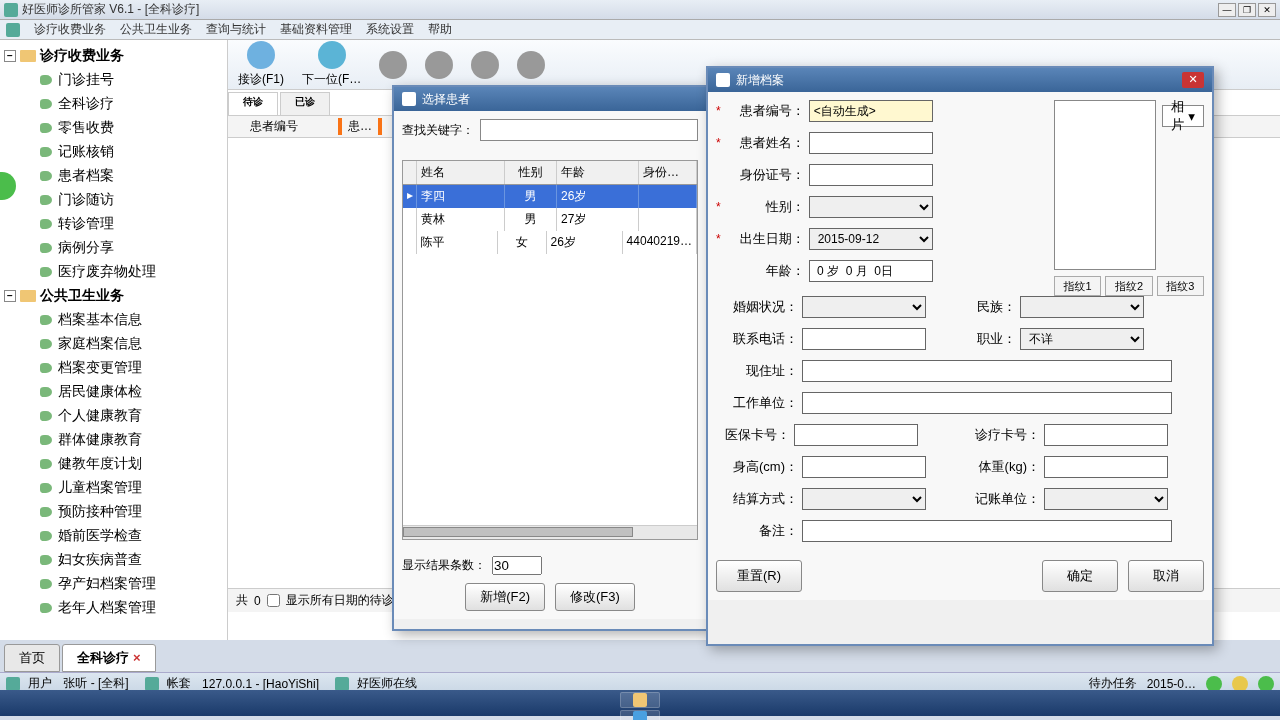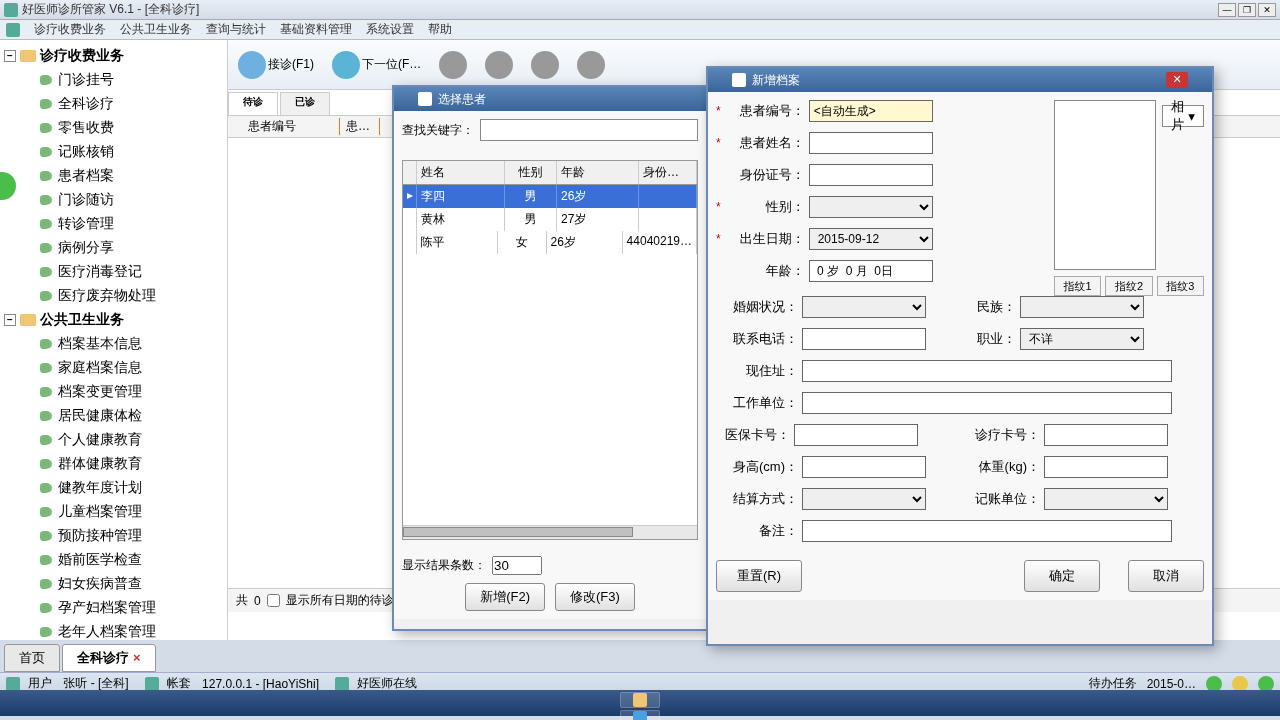--- a/index.html
+++ b/index.html
@@ -20,30 +20,30 @@
 .sidebar { width: 228px; background: #fff; border-right: 1px solid #ccc; overflow-y: auto; padding-top: 4px; }
 .tree-group { display: flex; align-items: center; padding: 3px 4px; font-weight: bold; font-size: 14px; }
 .tree-group .expand { width: 12px; height: 12px; border: 1px solid #888; font-size: 10px; line-height: 10px; text-align: center; margin-right: 4px; cursor: pointer; }
 .tree-group .folder { width: 16px; height: 12px; background: #f0c674; margin-right: 4px; border-radius: 1px; }
 .tree-item { display: flex; align-items: center; padding: 3px 4px 3px 40px; font-size: 14px; cursor: pointer; }
 .tree-item .leaf { width: 12px; height: 10px; background: #7ab87a; border-radius: 40% 60% 60% 40%; margin-right: 6px; }
 
 .content { flex: 1; position: relative; background: #fff; }
 
 .toolbar { height: 50px; display: flex; align-items: center; gap: 18px; padding: 0 10px; border-bottom: 1px solid #ccc; background: linear-gradient(#fafcfe,#e8eef5); }
-.tb-btn { display: flex; flex-direction: row; align-items: center; cursor: pointer; font-size: 12px; gap: 2px; }
+.tb-btn { display: flex; flex-direction: column; align-items: center; cursor: pointer; font-size: 12px; gap: 2px; }
 .tb-icon { width: 28px; height: 28px; border-radius: 50%; }
 .c1 { background: #6eb1e0; } .c2 { background: #5bb4d6; } .c3 { background: #999; }
 
 .sub-tabs { display: flex; height: 24px; border-bottom: 1px solid #ccc; margin-top: 2px; }
 .sub-tab { padding: 2px 14px; border: 1px solid #ccc; border-bottom: none; margin-right: 2px; background: #f0f0f0; cursor: pointer; font-size: 10px; font-weight: bold; }
 .sub-tab.active { background: #fff; }
 
 .grid-head { display: flex; background: #f4f4f4; border-bottom: 1px solid #ccc; height: 22px; align-items: center; }
-.grid-head div { border-right: 1px solid #f97316; padding: 0 6px; font-size: 12px; }
+.grid-head div { border-right: 4px solid #f97316; padding: 0 6px; font-size: 12px; }
 
 .bottom-status { position: absolute; bottom: 28px; left: 0; right: 0; display: flex; align-items: center; gap: 6px; padding: 2px 8px; background: #f4f4f4; border-top: 1px solid #ccc; height: 24px; }
 .bottom-status input[type=checkbox]{ vertical-align: middle; }
 
 .tabs-strip { position: absolute; bottom: 48px; left: 4px; display: flex; gap: 0; }
 .page-tab { padding: 4px 14px; border: 1px solid #999; background: #e8e8e8; font-size: 13px; border-radius: 3px 3px 0 0; margin-right: 2px; cursor: pointer; }
 .page-tab.active { background: #fff; font-weight: bold; }
 .page-tab .close-x { margin-left: 4px; color: #c33; cursor: pointer; }
 
 .status-bar { position: absolute; bottom: 26px; left: 0; right: 0; height: 22px; background: linear-gradient(#dce6f0,#c8d6e4); display: flex; align-items: center; padding: 0 6px; gap: 16px; font-size: 12px; border-top:1px solid #aac; }
@@ -52,21 +52,21 @@
 .status-right{margin-left:auto;display:flex;align-items:center;gap:10px;}
 
 .taskbar { position: absolute; bottom: 4px; left: 0; right: 0; height: 26px; background: linear-gradient(#3a5a8a,#1a3a6a); display: flex; align-items: center; padding: 0 4px; gap: 2px; flex-direction: column; }
 .start-orb { width: 30px; height: 22px; border-radius: 50%; background: radial-gradient(#6ec1f0,#1a6ab0); cursor: pointer; }
 .task-btn { width: 40px; height: 22px; background: rgba(255,255,255,0.15); border: 1px solid rgba(255,255,255,0.2); border-radius: 2px; cursor: pointer; display:flex;align-items:center;justify-content:center; }
 .task-btn span{width:14px;height:14px;border-radius:2px;}
 .task-time { margin-left: auto; color: #fff; font-size: 11px; text-align: right; padding-right: 6px; line-height: 1.1; }
 
 
 .dialog { position: absolute; background: #f0f0f0; border: 2px solid #6a8bb8; box-shadow: 4px 4px 12px rgba(0,0,0,0.3); }
-.dialog-title { height: 24px; background: linear-gradient(#5a85b8,#3a6598); color: #fff; display: flex; align-items: center; padding: 0 24px; font-size: 12px; }
+.dialog-title { height: 24px; background: linear-gradient(#5a85b8,#3a6598); color: #fff; display: flex; align-items: center; padding: 0 8px; font-size: 12px; }
 .dialog-title .dt-icon { width: 14px; height: 14px; background: #fff; border-radius: 2px; margin-right: 6px; }
 .dialog-title .spacer { flex: 1; }
 .dialog-title .dt-close { width: 22px; height: 16px; background: #c93434; color: #fff; text-align: center; line-height: 14px; border-radius: 2px; cursor: pointer; font-size:11px; }
 .dialog-body { padding: 8px; background: #f8f8f8; }
 
 .searchbox-row { display: flex; align-items: center; gap: 6px; margin-bottom: 6px; }
 .searchbox-row input { flex: 1; height: 22px; border: 1px solid #888; padding: 0 4px; }
 
 .patient-grid { border: 1px solid #999; background: #fff; margin-top: 19px; }
 .patient-grid .head { display: flex; background: #f0f0f0; border-bottom: 1px solid #999; }
@@ -157,24 +157,20 @@
     <div class="tree-item">
         <div class="leaf"></div>
         <span>转诊管理</span>
       </div>
     <div class="tree-item">
         <div class="leaf"></div>
         <span>病例分享</span>
       </div>
     <div class="tree-item">
         <div class="leaf"></div>
-        <span>医疗消毒登记</span>
-      </div>
-    <div class="tree-item">
-        <div class="leaf"></div>
         <span>医疗废弃物处理</span>
       </div>
 
     <div class="tree-group">
       <div class="expand">−</div>
       <div class="folder"></div>
       <span>公共卫生业务</span>
     </div>
     <div class="tree-item">
         <div class="leaf"></div>
@@ -490,19 +486,19 @@
           <select class="in-med"><option></option></select>
         </div>
     </div>
     <div class="form-row">
         <label>备注：</label>
         <input class="in-long" style="">
       </div>
 
     <div style="display:flex; justify-content:space-between; margin-top:18px;">
       <button class="dlg-btn" style="padding:6px 20px">重置(R)</button>
-      <div style="display:flex;gap:28px;border-radius:12px;">
+      <div style="display:flex;gap:10px;border-radius:12px;">
         <button class="dlg-btn" style="padding:6px 24px">确定</button>
         <button class="dlg-btn" style="padding:6px 24px">取消</button>
       </div>
     </div>
   </div>
 </div>
 
 </body></html>

